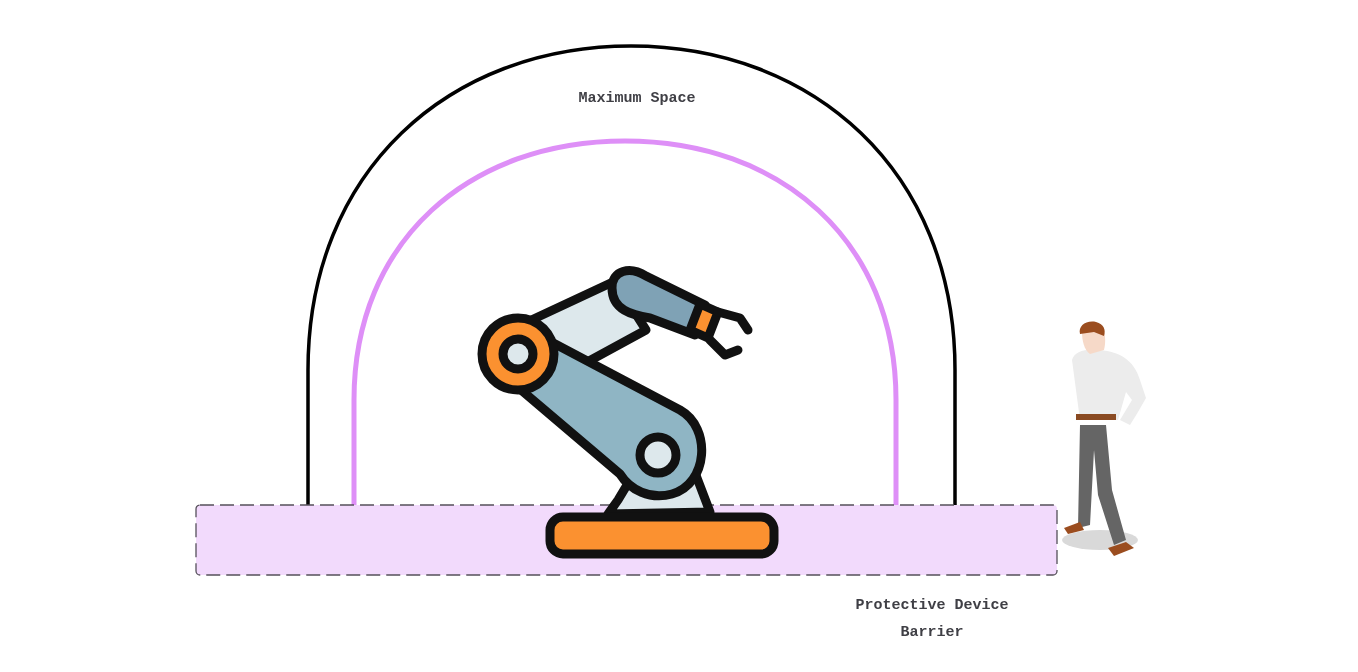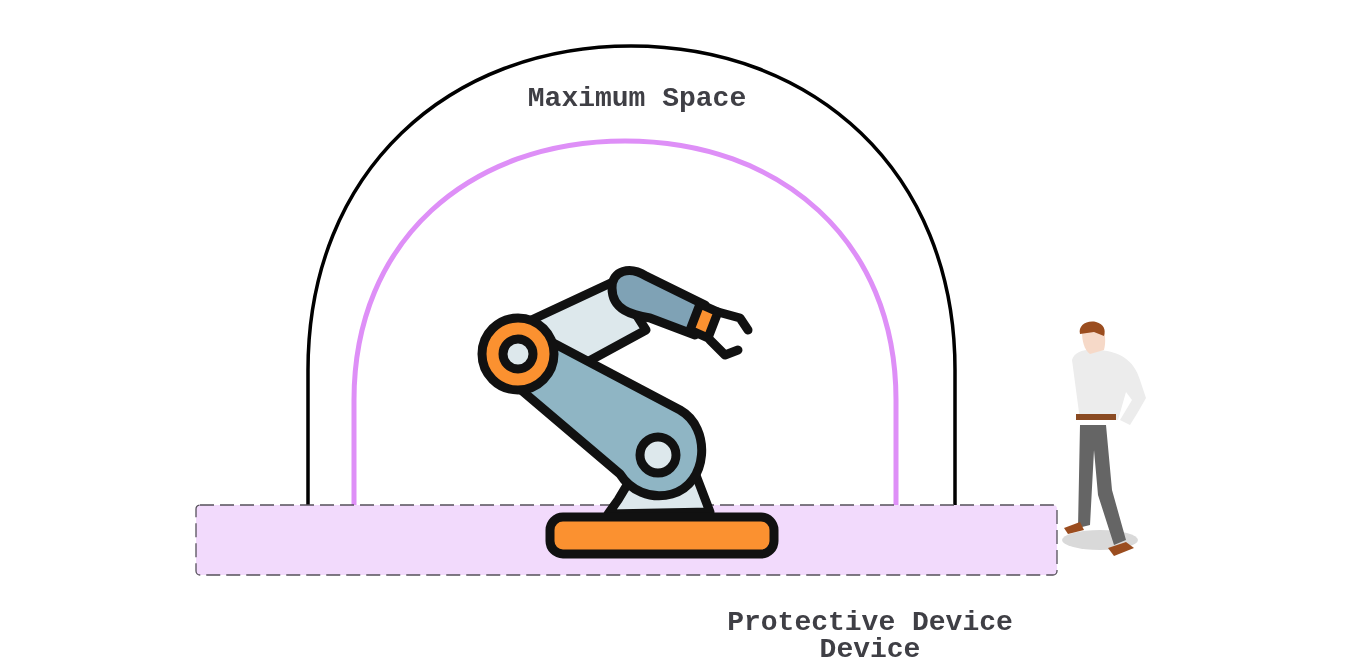--- a/index.html
+++ b/index.html
@@ -2,29 +2,29 @@
 <html><head>
 <meta charset="utf-8">
 <style>
   html, body { margin: 0; padding: 0; background: #ffffff; }
   body { width: 1358px; height: 672px; position: relative; overflow: hidden; }
   .canvas { position: absolute; left: 0; top: 0; width: 1358px; height: 672px; }
   .label {
     position: absolute;
     font-family: "Liberation Mono", "DejaVu Sans Mono", monospace;
     font-weight: bold;
-    font-size: 28px;
+    font-size: 15px;
     color: #3f3f45;
     text-align: center;
     white-space: nowrap;
     line-height: 27px;
   }
   #lbl-max { left: 487px; top: 85px; width: 300px; }
   #lbl-op { left: 495px; top: 194px; width: 300px; }
-  #lbl-barrier { left: 720px; top: 592px; width: 300px; margin-top: 17px; }
+  #lbl-barrier { left: 782px; top: 592px; width: 300px; }
 </style>
 </head>
 <body>
 
 <div class="canvas">
   <svg width="1358" height="672" viewBox="0 0 1358 672" xmlns="http://www.w3.org/2000/svg" style="position:absolute;left:0;top:0;">
 
     <g>
       <path d="M308 505 L308 370 C308 170 450 46 631 46 C812 46 955 170 955 370 L955 505" fill="none" stroke="#000000" stroke-width="3.5"></path>
     </g>
@@ -68,15 +68,15 @@
       <path d="M1082 332 C1082 324 1092 322 1100 326 C1106 330 1106 342 1104 350 L1090 354 C1084 350 1082 340 1082 332 Z" fill="#f6d9c8"></path>
       <path d="M1080 334 C1078 326 1086 320 1096 322 C1104 324 1106 330 1104 336 L1094 332 Z" fill="#9b4d1f"></path>
       <path d="M1064 528 L1080 522 L1084 530 L1068 534 Z" fill="#9b4d1f"></path>
       <path d="M1108 548 L1126 542 L1134 548 L1114 556 Z" fill="#9b4d1f"></path>
     </g>
   </svg>
 
   <div id="lbl-max" class="label">Maximum Space</div>
   <div id="lbl-barrier" class="label">
     <div>Protective Device</div>
-    <div>Device</div>
+    <div>Barrier</div>
   </div>
 </div>
 
 </body></html>

